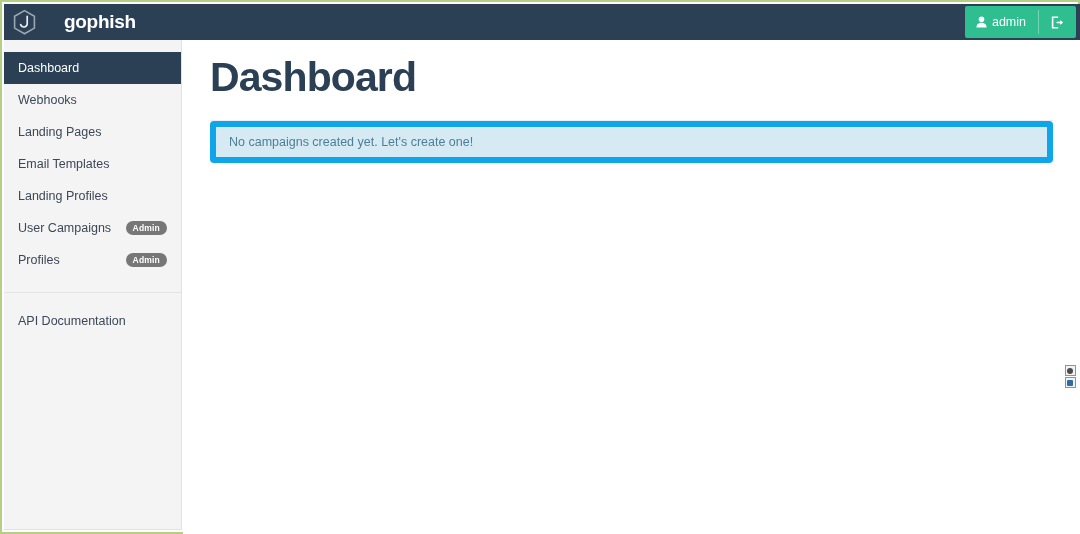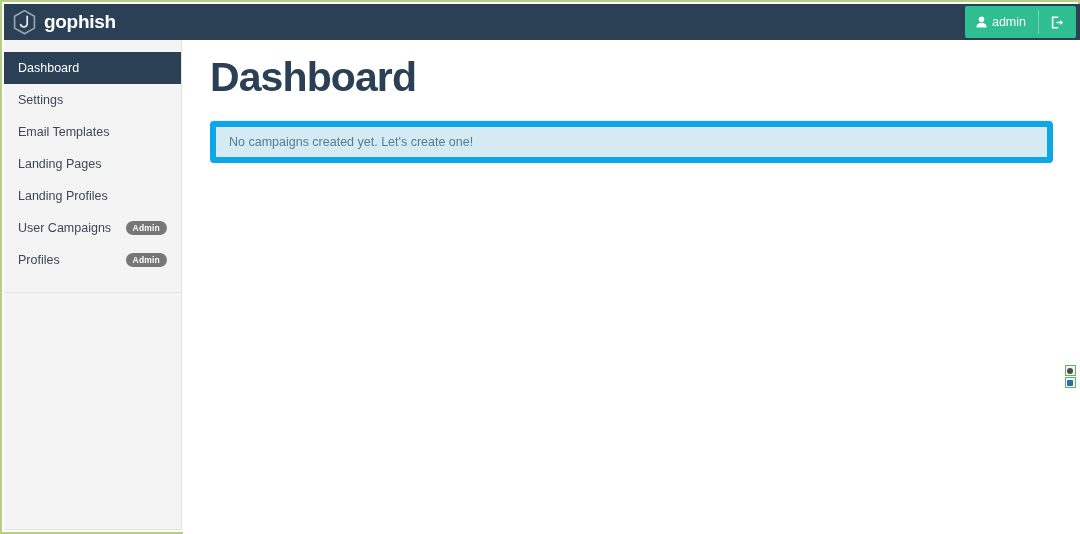--- a/index.html
+++ b/index.html
@@ -48,20 +48,21 @@
     width: 25px; height: 27px;
     display: block;
   }
   .brand-text {
     color: #ffffff;
     font-size: 19px;
     font-weight: bold;
     letter-spacing: -0.3px;
     line-height: 1;
     padding-bottom: 1px;
+    margin-left: 20px;
   }
 
   .user-menu {
     display: flex;
     align-items: stretch;
     background: #2fbe8f;
     height: 32px;
     margin-right: 4px;
     border-radius: 2px;
     overflow: hidden;
@@ -245,43 +246,46 @@
     </div>
 
   </div>
 
   <div id="sidebar">
 
     <div class="nav-item active">
       <span class="label">Dashboard</span>
     </div>
     <div class="nav-item">
-      <span class="label">Settings</span>
+      <span class="label">Webhooks</span>
+    </div>
+    <div class="nav-item">
+      <span class="label">Landing Pages</span>
     </div>
     <div class="nav-item">
       <span class="label">Email Templates</span>
-    </div>
-    <div class="nav-item">
-      <span class="label">Landing Pages</span>
     </div>
     <div class="nav-item">
       <span class="label">Landing Profiles</span>
     </div>
     <div class="nav-item">
       <span class="label">User Campaigns</span>
       <span class="badge">Admin</span>
     </div>
     <div class="nav-item">
       <span class="label">Profiles</span>
       <span class="badge">Admin</span>
     </div>
 
     <div class="nav-sep"></div>
     <div class="nav-gap"></div>
 
+    <div class="nav-item">
+      <span class="label">API Documentation</span>
+    </div>
 
   </div>
 
   <div id="main">
     <h1 id="page-title">Dashboard</h1>
     <div id="title-rule"></div>
     <div id="alert-info">
       <span>No campaigns created yet. Let's create one!</span>
     </div>
   </div>

